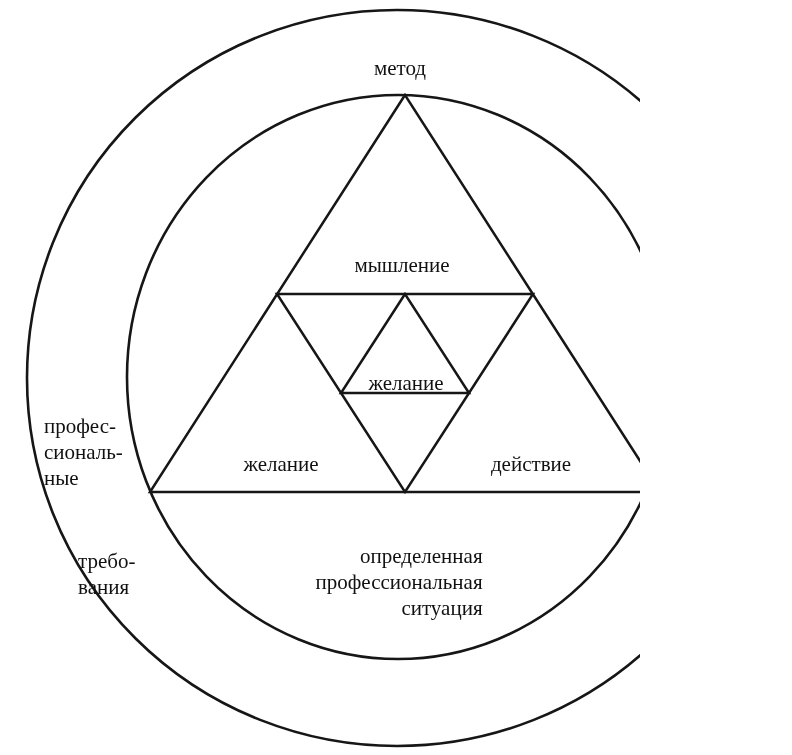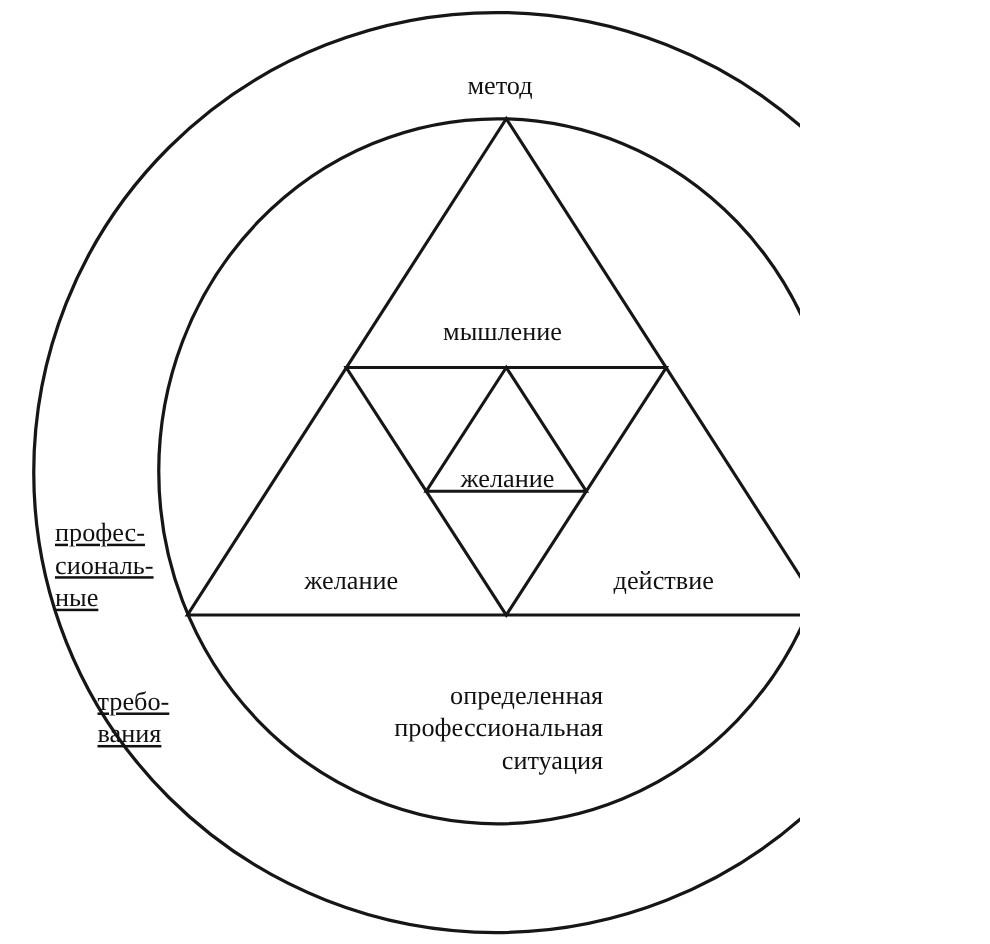--- a/index.html
+++ b/index.html
@@ -29,21 +29,20 @@
     font-size: 21px;
     line-height: 1.24;
     white-space: pre-line;
     text-align: center;
     color: #111111;
     user-select: none;
   }
   .lbl.left-align {
     transform: translate(0, -50%);
     text-align: left;
-    text-decoration: underline;
   }
 </style>
 </head>
 <body>
 
 <div class="canvas">
 
   <svg class="diagram-svg" viewBox="0 0 792 755" xmlns="http://www.w3.org/2000/svg">
 
     <ellipse cx="397" cy="378" rx="370" ry="368" fill="none" stroke="#161616" stroke-width="2.6"></ellipse>

